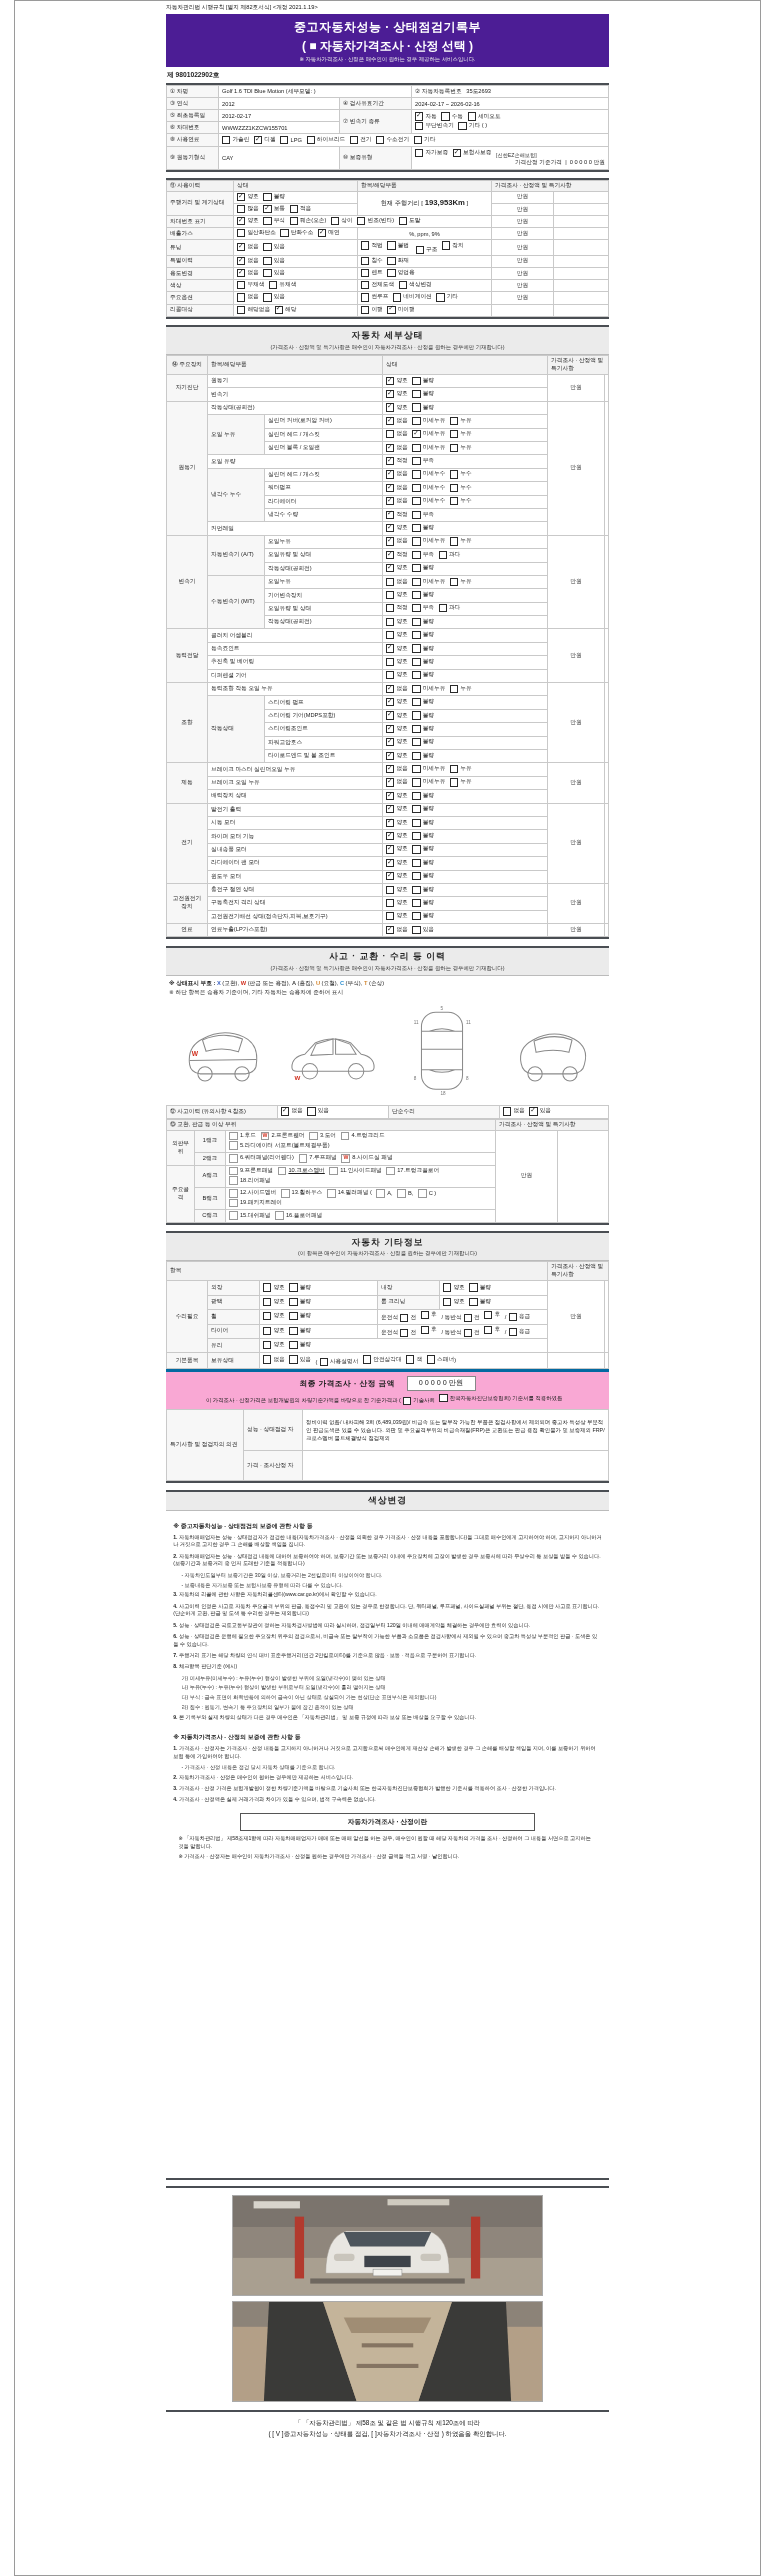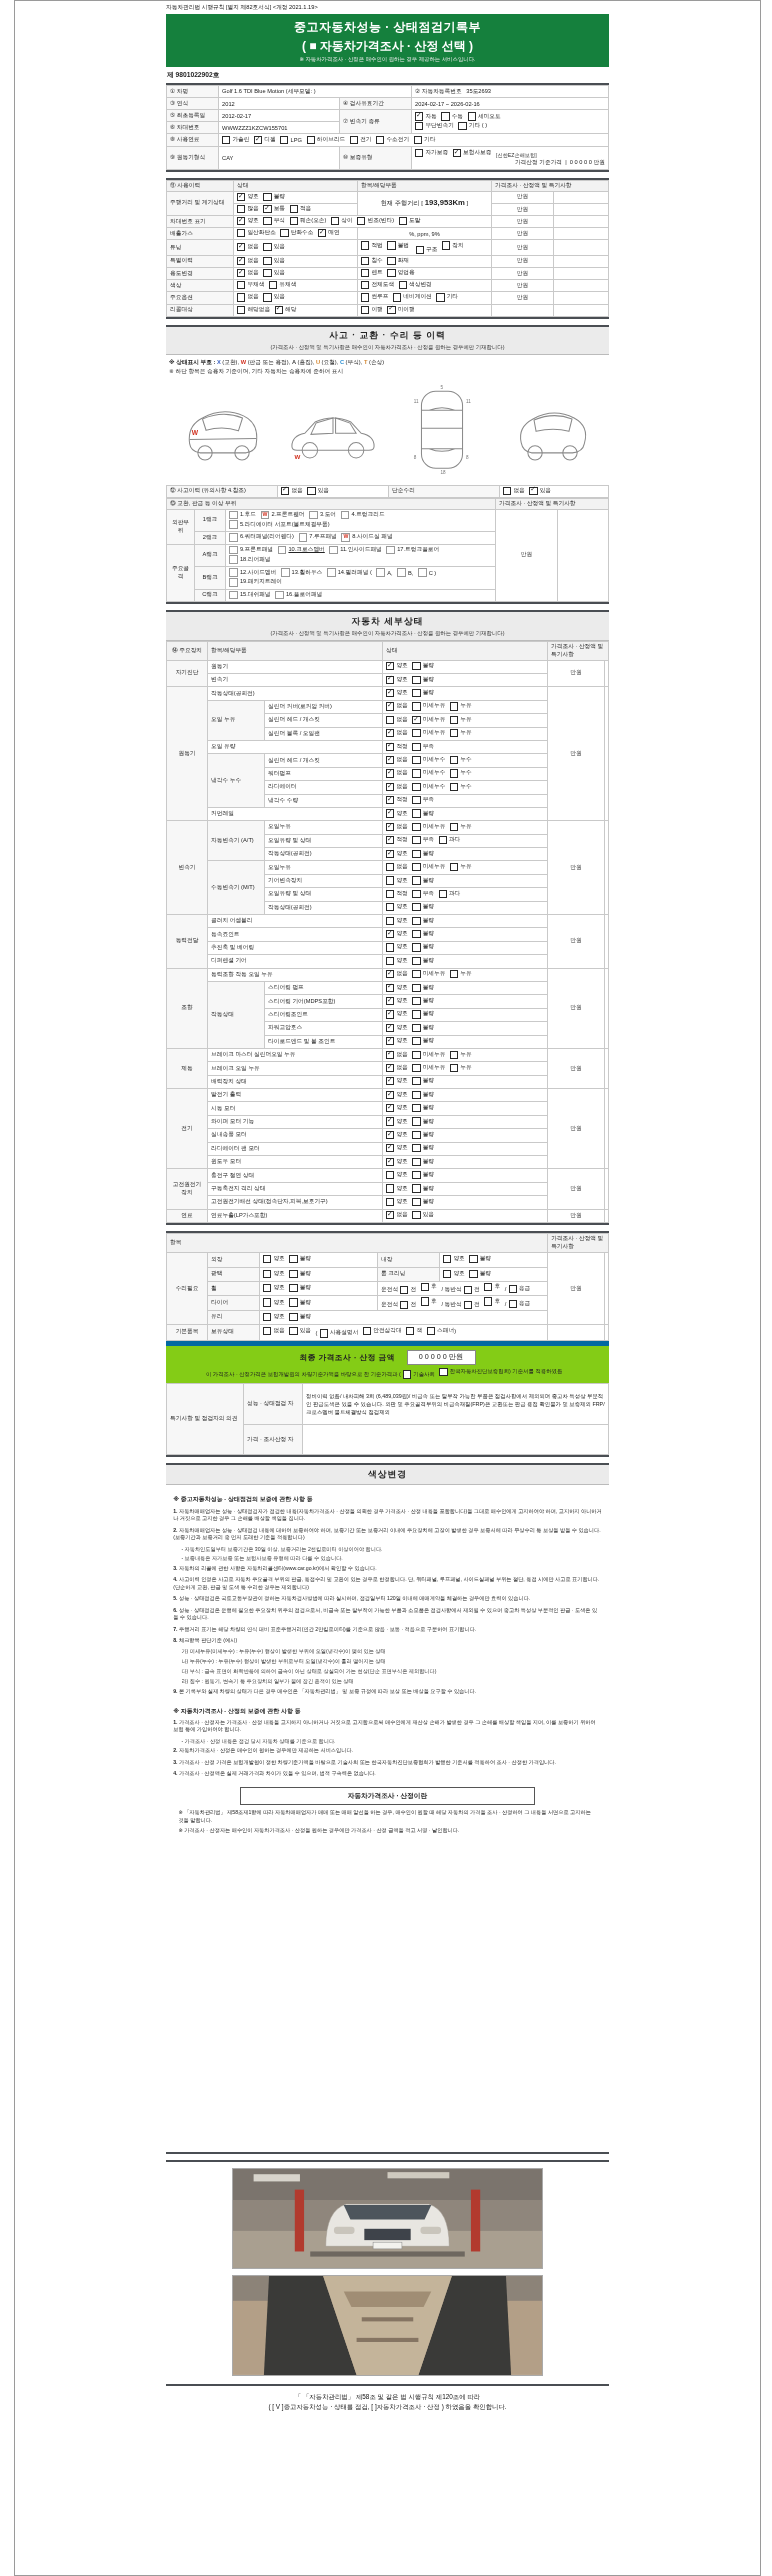--- a/index.html
+++ b/index.html
@@ -1,21 +1,21 @@
 <!DOCTYPE html>
 <html style="font-size:8.2px"><head>
 <meta charset="utf-8">
 <style>
   html,body{margin:0;padding:0;background:#fff;}
   body{width:773px;height:2576px;position:relative;overflow:hidden;
        font-family:"Liberation Sans","DejaVu Sans",sans-serif;color:#222;}
   .frame{position:absolute;left:14px;top:0;width:745px;height:2574px;border:0.5px solid #9a9a9a;}
   .doc{width:443px;margin:0 auto;padding-top:2.1px;}
   .topnote{font-size:5.7px;color:#111;margin:1px 0 2.1px 0;}
-  .titleband{background:#15803d;color:#fff;text-align:center;padding:5.2px 0 4.1px 0;}
+  .titleband{background:#4c1d95;color:#fff;text-align:center;padding:5.2px 0 4.1px 0;}
   .titleband .t1{font-size:12px;font-weight:bold;letter-spacing:0.5px;}
   .titleband .t2{font-size:12px;font-weight:bold;margin-top:1.5px;}
   .titleband .t3{font-size:5.4px;margin-top:1px;color:#e8e8e8;}
   .docno{font-size:6.7px;font-weight:bold;margin:4.1px 0 3.1px 1px;}
   .sec{border-top:2.6px solid #4a4e53;border-bottom:2.6px solid #4a4e53;margin-bottom:6.2px;}
   .sec-h{background:#ebebeb;text-align:center;padding:3.6px 0 3.1px 0;border-bottom:0.5px solid #bbb;}
   .sec-h .h1{font-size:8.8px;font-weight:bold;letter-spacing:1px;}
   .sec-h .h2{font-size:5.4px;margin-top:1.5px;color:#333;}
   table{border-collapse:collapse;width:100%;table-layout:fixed;}
   td,th{border:0.5px solid #c9c9c9;font-size:5.7px;padding:1px 3.1px;vertical-align:middle;
@@ -357,20 +357,538 @@
                   </span></td>
                 <td><span class="cb">
                     <span class="bx"></span>
                     <span class="lb">이행</span>
                   </span><span class="cb">
                     <span class="bx ck"></span>
                     <span class="lb">미이행</span>
                   </span></td>
       <td class="prc"></td>
                 <td></td>
+              </tr>
+            </tbody>
+          </table>
+        </div>
+  </div>
+
+  <div class="sec">
+    <div class="sec-h">
+      <div class="h1">자동차 세부상태</div>
+      <div class="h2">(가격조사 · 산정액 및 특기사항은 매수인이 자동차가격조사 · 산정을 원하는 경우에만 기재합니다)</div>
+    </div>
+    <div id="detail-table">
+          <table>
+   <colgroup>
+              <col style="width:41px">
+              <col style="width:57px">
+              <col style="width:118px">
+              <col style="width:165px">
+              <col style="width:57px">
+              <col>
+            </colgroup>
+   <tbody>
+              <tr>
+                <th class="ctr">⑭ 주요장치</th>
+       <th colspan="2">항목/해당부품</th>
+       <th>상태</th>
+       <th colspan="2">가격조사 · 산정액 및 특기사항</th>
+              </tr>
+              <tr style="height:13.4px;">
+                <td class="lab ctr" rowspan="2">자기진단</td>
+                <td colspan="2">원동기</td>
+                <td><span class="cb">
+                    <span class="bx ck"></span>
+                    <span class="lb">양호</span>
+                  </span><span class="cb">
+                    <span class="bx"></span>
+                    <span class="lb">불량</span>
+                  </span></td>
+                <td class="prc" rowspan="2">만원</td>
+                <td rowspan="2"></td>
+              </tr>
+              <tr style="height:13.4px;">
+                <td colspan="2">변속기</td>
+                <td><span class="cb">
+                    <span class="bx ck"></span>
+                    <span class="lb">양호</span>
+                  </span><span class="cb">
+                    <span class="bx"></span>
+                    <span class="lb">불량</span>
+                  </span></td>
+              </tr>
+              <tr style="height:13.4px;">
+                <td class="lab ctr" rowspan="10">원동기</td>
+                <td colspan="2">작동상태(공회전)</td>
+                <td><span class="cb">
+                    <span class="bx ck"></span>
+                    <span class="lb">양호</span>
+                  </span><span class="cb">
+                    <span class="bx"></span>
+                    <span class="lb">불량</span>
+                  </span></td>
+                <td class="prc" rowspan="10">만원</td>
+                <td rowspan="10"></td>
+              </tr>
+              <tr style="height:13.4px;">
+                <td class="lab" rowspan="3">오일 누유</td>
+                          <td>실린더 커버(로커암 커버)</td>
+                <td><span class="cb">
+                    <span class="bx ck"></span>
+                    <span class="lb">없음</span>
+                  </span><span class="cb">
+                    <span class="bx"></span>
+                    <span class="lb">미세누유</span>
+                  </span><span class="cb">
+                    <span class="bx"></span>
+                    <span class="lb">누유</span>
+                  </span></td>
+              </tr>
+              <tr style="height:13.4px;">
+                <td>실린더 헤드 / 개스킷</td>
+                <td><span class="cb">
+                    <span class="bx"></span>
+                    <span class="lb">없음</span>
+                  </span><span class="cb">
+                    <span class="bx ck"></span>
+                    <span class="lb">미세누유</span>
+                  </span><span class="cb">
+                    <span class="bx"></span>
+                    <span class="lb">누유</span>
+                  </span></td>
+              </tr>
+              <tr style="height:13.4px;">
+                <td>실린더 블록 / 오일팬</td>
+                <td><span class="cb">
+                    <span class="bx ck"></span>
+                    <span class="lb">없음</span>
+                  </span><span class="cb">
+                    <span class="bx"></span>
+                    <span class="lb">미세누유</span>
+                  </span><span class="cb">
+                    <span class="bx"></span>
+                    <span class="lb">누유</span>
+                  </span></td>
+              </tr>
+              <tr style="height:13.4px;">
+                <td colspan="2">오일 유량</td>
+                <td><span class="cb">
+                    <span class="bx ck"></span>
+                    <span class="lb">적정</span>
+                  </span><span class="cb">
+                    <span class="bx"></span>
+                    <span class="lb">부족</span>
+                  </span></td>
+              </tr>
+              <tr style="height:13.4px;">
+                <td class="lab" rowspan="4">냉각수 누수</td>
+                          <td>실린더 헤드 / 개스킷</td>
+                <td><span class="cb">
+                    <span class="bx ck"></span>
+                    <span class="lb">없음</span>
+                  </span><span class="cb">
+                    <span class="bx"></span>
+                    <span class="lb">미세누수</span>
+                  </span><span class="cb">
+                    <span class="bx"></span>
+                    <span class="lb">누수</span>
+                  </span></td>
+              </tr>
+              <tr style="height:13.4px;">
+                <td>워터펌프</td>
+                <td><span class="cb">
+                    <span class="bx ck"></span>
+                    <span class="lb">없음</span>
+                  </span><span class="cb">
+                    <span class="bx"></span>
+                    <span class="lb">미세누수</span>
+                  </span><span class="cb">
+                    <span class="bx"></span>
+                    <span class="lb">누수</span>
+                  </span></td>
+              </tr>
+              <tr style="height:13.4px;">
+                <td>라디에이터</td>
+                <td><span class="cb">
+                    <span class="bx ck"></span>
+                    <span class="lb">없음</span>
+                  </span><span class="cb">
+                    <span class="bx"></span>
+                    <span class="lb">미세누수</span>
+                  </span><span class="cb">
+                    <span class="bx"></span>
+                    <span class="lb">누수</span>
+                  </span></td>
+              </tr>
+              <tr style="height:13.4px;">
+                <td>냉각수 수량</td>
+                <td><span class="cb">
+                    <span class="bx ck"></span>
+                    <span class="lb">적정</span>
+                  </span><span class="cb">
+                    <span class="bx"></span>
+                    <span class="lb">부족</span>
+                  </span></td>
+              </tr>
+              <tr style="height:13.4px;">
+                <td colspan="2">커먼레일</td>
+                <td><span class="cb">
+                    <span class="bx ck"></span>
+                    <span class="lb">양호</span>
+                  </span><span class="cb">
+                    <span class="bx"></span>
+                    <span class="lb">불량</span>
+                  </span></td>
+              </tr>
+              <tr style="height:13.4px;">
+                <td class="lab ctr" rowspan="7">변속기</td>
+                <td class="lab" rowspan="3">자동변속기 (A/T)</td>
+                          <td>오일누유</td>
+                <td><span class="cb">
+                    <span class="bx ck"></span>
+                    <span class="lb">없음</span>
+                  </span><span class="cb">
+                    <span class="bx"></span>
+                    <span class="lb">미세누유</span>
+                  </span><span class="cb">
+                    <span class="bx"></span>
+                    <span class="lb">누유</span>
+                  </span></td>
+                <td class="prc" rowspan="7">만원</td>
+                <td rowspan="7"></td>
+              </tr>
+              <tr style="height:13.4px;">
+                <td>오일유량 및 상태</td>
+                <td><span class="cb">
+                    <span class="bx ck"></span>
+                    <span class="lb">적정</span>
+                  </span><span class="cb">
+                    <span class="bx"></span>
+                    <span class="lb">부족</span>
+                  </span><span class="cb">
+                    <span class="bx"></span>
+                    <span class="lb">과다</span>
+                  </span></td>
+              </tr>
+              <tr style="height:13.4px;">
+                <td>작동상태(공회전)</td>
+                <td><span class="cb">
+                    <span class="bx ck"></span>
+                    <span class="lb">양호</span>
+                  </span><span class="cb">
+                    <span class="bx"></span>
+                    <span class="lb">불량</span>
+                  </span></td>
+              </tr>
+              <tr style="height:13.4px;">
+                <td class="lab" rowspan="4">수동변속기 (M/T)</td>
+                          <td>오일누유</td>
+                <td><span class="cb">
+                    <span class="bx"></span>
+                    <span class="lb">없음</span>
+                  </span><span class="cb">
+                    <span class="bx"></span>
+                    <span class="lb">미세누유</span>
+                  </span><span class="cb">
+                    <span class="bx"></span>
+                    <span class="lb">누유</span>
+                  </span></td>
+              </tr>
+              <tr style="height:13.4px;">
+                <td>기어변속장치</td>
+                <td><span class="cb">
+                    <span class="bx"></span>
+                    <span class="lb">양호</span>
+                  </span><span class="cb">
+                    <span class="bx"></span>
+                    <span class="lb">불량</span>
+                  </span></td>
+              </tr>
+              <tr style="height:13.4px;">
+                <td>오일유량 및 상태</td>
+                <td><span class="cb">
+                    <span class="bx"></span>
+                    <span class="lb">적정</span>
+                  </span><span class="cb">
+                    <span class="bx"></span>
+                    <span class="lb">부족</span>
+                  </span><span class="cb">
+                    <span class="bx"></span>
+                    <span class="lb">과다</span>
+                  </span></td>
+              </tr>
+              <tr style="height:13.4px;">
+                <td>작동상태(공회전)</td>
+                <td><span class="cb">
+                    <span class="bx"></span>
+                    <span class="lb">양호</span>
+                  </span><span class="cb">
+                    <span class="bx"></span>
+                    <span class="lb">불량</span>
+                  </span></td>
+              </tr>
+              <tr style="height:13.4px;">
+                <td class="lab ctr" rowspan="4">동력전달</td>
+                <td colspan="2">클러치 어셈블리</td>
+                <td><span class="cb">
+                    <span class="bx"></span>
+                    <span class="lb">양호</span>
+                  </span><span class="cb">
+                    <span class="bx"></span>
+                    <span class="lb">불량</span>
+                  </span></td>
+                <td class="prc" rowspan="4">만원</td>
+                <td rowspan="4"></td>
+              </tr>
+              <tr style="height:13.4px;">
+                <td colspan="2">등속죠인트</td>
+                <td><span class="cb">
+                    <span class="bx ck"></span>
+                    <span class="lb">양호</span>
+                  </span><span class="cb">
+                    <span class="bx"></span>
+                    <span class="lb">불량</span>
+                  </span></td>
+              </tr>
+              <tr style="height:13.4px;">
+                <td colspan="2">추진축 및 베어링</td>
+                <td><span class="cb">
+                    <span class="bx"></span>
+                    <span class="lb">양호</span>
+                  </span><span class="cb">
+                    <span class="bx"></span>
+                    <span class="lb">불량</span>
+                  </span></td>
+              </tr>
+              <tr style="height:13.4px;">
+                <td colspan="2">디퍼렌셜 기어</td>
+                <td><span class="cb">
+                    <span class="bx"></span>
+                    <span class="lb">양호</span>
+                  </span><span class="cb">
+                    <span class="bx"></span>
+                    <span class="lb">불량</span>
+                  </span></td>
+              </tr>
+              <tr style="height:13.4px;">
+                <td class="lab ctr" rowspan="6">조향</td>
+                <td colspan="2">동력조향 작동 오일 누유</td>
+                <td><span class="cb">
+                    <span class="bx ck"></span>
+                    <span class="lb">없음</span>
+                  </span><span class="cb">
+                    <span class="bx"></span>
+                    <span class="lb">미세누유</span>
+                  </span><span class="cb">
+                    <span class="bx"></span>
+                    <span class="lb">누유</span>
+                  </span></td>
+                <td class="prc" rowspan="6">만원</td>
+                <td rowspan="6"></td>
+              </tr>
+              <tr style="height:13.4px;">
+                <td class="lab" rowspan="5">작동상태</td>
+                          <td>스티어링 펌프</td>
+                <td><span class="cb">
+                    <span class="bx ck"></span>
+                    <span class="lb">양호</span>
+                  </span><span class="cb">
+                    <span class="bx"></span>
+                    <span class="lb">불량</span>
+                  </span></td>
+              </tr>
+              <tr style="height:13.4px;">
+                <td>스티어링 기어(MDPS포함)</td>
+                <td><span class="cb">
+                    <span class="bx ck"></span>
+                    <span class="lb">양호</span>
+                  </span><span class="cb">
+                    <span class="bx"></span>
+                    <span class="lb">불량</span>
+                  </span></td>
+              </tr>
+              <tr style="height:13.4px;">
+                <td>스티어링조인트</td>
+                <td><span class="cb">
+                    <span class="bx ck"></span>
+                    <span class="lb">양호</span>
+                  </span><span class="cb">
+                    <span class="bx"></span>
+                    <span class="lb">불량</span>
+                  </span></td>
+              </tr>
+              <tr style="height:13.4px;">
+                <td>파워고압호스</td>
+                <td><span class="cb">
+                    <span class="bx ck"></span>
+                    <span class="lb">양호</span>
+                  </span><span class="cb">
+                    <span class="bx"></span>
+                    <span class="lb">불량</span>
+                  </span></td>
+              </tr>
+              <tr style="height:13.4px;">
+                <td>타이로드엔드 및 볼 조인트</td>
+                <td><span class="cb">
+                    <span class="bx ck"></span>
+                    <span class="lb">양호</span>
+                  </span><span class="cb">
+                    <span class="bx"></span>
+                    <span class="lb">불량</span>
+                  </span></td>
+              </tr>
+              <tr style="height:13.4px;">
+                <td class="lab ctr" rowspan="3">제동</td>
+                <td colspan="2">브레이크 마스터 실린더오일 누유</td>
+                <td><span class="cb">
+                    <span class="bx ck"></span>
+                    <span class="lb">없음</span>
+                  </span><span class="cb">
+                    <span class="bx"></span>
+                    <span class="lb">미세누유</span>
+                  </span><span class="cb">
+                    <span class="bx"></span>
+                    <span class="lb">누유</span>
+                  </span></td>
+                <td class="prc" rowspan="3">만원</td>
+                <td rowspan="3"></td>
+              </tr>
+              <tr style="height:13.4px;">
+                <td colspan="2">브레이크 오일 누유</td>
+                <td><span class="cb">
+                    <span class="bx ck"></span>
+                    <span class="lb">없음</span>
+                  </span><span class="cb">
+                    <span class="bx"></span>
+                    <span class="lb">미세누유</span>
+                  </span><span class="cb">
+                    <span class="bx"></span>
+                    <span class="lb">누유</span>
+                  </span></td>
+              </tr>
+              <tr style="height:13.4px;">
+                <td colspan="2">배력장치 상태</td>
+                <td><span class="cb">
+                    <span class="bx ck"></span>
+                    <span class="lb">양호</span>
+                  </span><span class="cb">
+                    <span class="bx"></span>
+                    <span class="lb">불량</span>
+                  </span></td>
+              </tr>
+              <tr style="height:13.4px;">
+                <td class="lab ctr" rowspan="6">전기</td>
+                <td colspan="2">발전기 출력</td>
+                <td><span class="cb">
+                    <span class="bx ck"></span>
+                    <span class="lb">양호</span>
+                  </span><span class="cb">
+                    <span class="bx"></span>
+                    <span class="lb">불량</span>
+                  </span></td>
+                <td class="prc" rowspan="6">만원</td>
+                <td rowspan="6"></td>
+              </tr>
+              <tr style="height:13.4px;">
+                <td colspan="2">시동 모터</td>
+                <td><span class="cb">
+                    <span class="bx ck"></span>
+                    <span class="lb">양호</span>
+                  </span><span class="cb">
+                    <span class="bx"></span>
+                    <span class="lb">불량</span>
+                  </span></td>
+              </tr>
+              <tr style="height:13.4px;">
+                <td colspan="2">와이퍼 모터 기능</td>
+                <td><span class="cb">
+                    <span class="bx ck"></span>
+                    <span class="lb">양호</span>
+                  </span><span class="cb">
+                    <span class="bx"></span>
+                    <span class="lb">불량</span>
+                  </span></td>
+              </tr>
+              <tr style="height:13.4px;">
+                <td colspan="2">실내송풍 모터</td>
+                <td><span class="cb">
+                    <span class="bx ck"></span>
+                    <span class="lb">양호</span>
+                  </span><span class="cb">
+                    <span class="bx"></span>
+                    <span class="lb">불량</span>
+                  </span></td>
+              </tr>
+              <tr style="height:13.4px;">
+                <td colspan="2">라디에이터 팬 모터</td>
+                <td><span class="cb">
+                    <span class="bx ck"></span>
+                    <span class="lb">양호</span>
+                  </span><span class="cb">
+                    <span class="bx"></span>
+                    <span class="lb">불량</span>
+                  </span></td>
+              </tr>
+              <tr style="height:13.4px;">
+                <td colspan="2">윈도우 모터</td>
+                <td><span class="cb">
+                    <span class="bx ck"></span>
+                    <span class="lb">양호</span>
+                  </span><span class="cb">
+                    <span class="bx"></span>
+                    <span class="lb">불량</span>
+                  </span></td>
+              </tr>
+              <tr style="height:13.4px;">
+                <td class="lab ctr" rowspan="3">고전원전기장치</td>
+                <td colspan="2">충전구 절연 상태</td>
+                <td><span class="cb">
+                    <span class="bx"></span>
+                    <span class="lb">양호</span>
+                  </span><span class="cb">
+                    <span class="bx"></span>
+                    <span class="lb">불량</span>
+                  </span></td>
+                <td class="prc" rowspan="3">만원</td>
+                <td rowspan="3"></td>
+              </tr>
+              <tr style="height:13.4px;">
+                <td colspan="2">구동축전지 격리 상태</td>
+                <td><span class="cb">
+                    <span class="bx"></span>
+                    <span class="lb">양호</span>
+                  </span><span class="cb">
+                    <span class="bx"></span>
+                    <span class="lb">불량</span>
+                  </span></td>
+              </tr>
+              <tr style="height:13.4px;">
+                <td colspan="2">고전원전기배선 상태(접속단자,피복,보호기구)</td>
+                <td><span class="cb">
+                    <span class="bx"></span>
+                    <span class="lb">양호</span>
+                  </span><span class="cb">
+                    <span class="bx"></span>
+                    <span class="lb">불량</span>
+                  </span></td>
+              </tr>
+              <tr style="height:13.4px;">
+                <td class="lab ctr" rowspan="1">연료</td>
+                <td colspan="2">연료누출(LP가스포함)</td>
+                <td><span class="cb">
+                    <span class="bx ck"></span>
+                    <span class="lb">없음</span>
+                  </span><span class="cb">
+                    <span class="bx"></span>
+                    <span class="lb">있음</span>
+                  </span></td>
+                <td class="prc" rowspan="1">만원</td>
+                <td rowspan="1"></td>
               </tr>
             </tbody>
           </table>
         </div>
   </div>
 
   <div class="sec">
     <div class="sec-h">
       <div class="h1">사고 · 교환 · 수리 등 이력</div>
       <div class="h2">(가격조사 · 산정액 및 특기사항은 매수인이 자동차가격조사 · 산정을 원하는 경우에만 기재합니다)</div>
@@ -552,537 +1070,23 @@
                     <span class="lb">16.플로어패널</span>
                   </span></td>
               </tr>
             </tbody>
           </table>
         </div>
   </div>
 
   <div class="sec">
     <div class="sec-h">
-      <div class="h1">자동차 세부상태</div>
-      <div class="h2">(가격조사 · 산정액 및 특기사항은 매수인이 자동차가격조사 · 산정을 원하는 경우에만 기재합니다)</div>
+      <div class="h1">자동차 기타정보</div>
+      <div class="h2">(이 항목은 매수인이 자동차가격조사 · 산정을 원하는 경우에만 기재합니다)</div>
     </div>
-    <div id="detail-table">
-          <table>
-   <colgroup>
-              <col style="width:41px">
-              <col style="width:57px">
-              <col style="width:118px">
-              <col style="width:165px">
-              <col style="width:57px">
-              <col>
-            </colgroup>
-   <tbody>
-              <tr>
-                <th class="ctr">⑭ 주요장치</th>
-       <th colspan="2">항목/해당부품</th>
-       <th>상태</th>
-       <th colspan="2">가격조사 · 산정액 및 특기사항</th>
-              </tr>
-              <tr style="height:13.4px;">
-                <td class="lab ctr" rowspan="2">자기진단</td>
-                <td colspan="2">원동기</td>
-                <td><span class="cb">
-                    <span class="bx ck"></span>
-                    <span class="lb">양호</span>
-                  </span><span class="cb">
-                    <span class="bx"></span>
-                    <span class="lb">불량</span>
-                  </span></td>
-                <td class="prc" rowspan="2">만원</td>
-                <td rowspan="2"></td>
-              </tr>
-              <tr style="height:13.4px;">
-                <td colspan="2">변속기</td>
-                <td><span class="cb">
-                    <span class="bx ck"></span>
-                    <span class="lb">양호</span>
-                  </span><span class="cb">
-                    <span class="bx"></span>
-                    <span class="lb">불량</span>
-                  </span></td>
-              </tr>
-              <tr style="height:13.4px;">
-                <td class="lab ctr" rowspan="10">원동기</td>
-                <td colspan="2">작동상태(공회전)</td>
-                <td><span class="cb">
-                    <span class="bx ck"></span>
-                    <span class="lb">양호</span>
-                  </span><span class="cb">
-                    <span class="bx"></span>
-                    <span class="lb">불량</span>
-                  </span></td>
-                <td class="prc" rowspan="10">만원</td>
-                <td rowspan="10"></td>
-              </tr>
-              <tr style="height:13.4px;">
-                <td class="lab" rowspan="3">오일 누유</td>
-                          <td>실린더 커버(로커암 커버)</td>
-                <td><span class="cb">
-                    <span class="bx ck"></span>
-                    <span class="lb">없음</span>
-                  </span><span class="cb">
-                    <span class="bx"></span>
-                    <span class="lb">미세누유</span>
-                  </span><span class="cb">
-                    <span class="bx"></span>
-                    <span class="lb">누유</span>
-                  </span></td>
-              </tr>
-              <tr style="height:13.4px;">
-                <td>실린더 헤드 / 개스킷</td>
-                <td><span class="cb">
-                    <span class="bx"></span>
-                    <span class="lb">없음</span>
-                  </span><span class="cb">
-                    <span class="bx ck"></span>
-                    <span class="lb">미세누유</span>
-                  </span><span class="cb">
-                    <span class="bx"></span>
-                    <span class="lb">누유</span>
-                  </span></td>
-              </tr>
-              <tr style="height:13.4px;">
-                <td>실린더 블록 / 오일팬</td>
-                <td><span class="cb">
-                    <span class="bx ck"></span>
-                    <span class="lb">없음</span>
-                  </span><span class="cb">
-                    <span class="bx"></span>
-                    <span class="lb">미세누유</span>
-                  </span><span class="cb">
-                    <span class="bx"></span>
-                    <span class="lb">누유</span>
-                  </span></td>
-              </tr>
-              <tr style="height:13.4px;">
-                <td colspan="2">오일 유량</td>
-                <td><span class="cb">
-                    <span class="bx ck"></span>
-                    <span class="lb">적정</span>
-                  </span><span class="cb">
-                    <span class="bx"></span>
-                    <span class="lb">부족</span>
-                  </span></td>
-              </tr>
-              <tr style="height:13.4px;">
-                <td class="lab" rowspan="4">냉각수 누수</td>
-                          <td>실린더 헤드 / 개스킷</td>
-                <td><span class="cb">
-                    <span class="bx ck"></span>
-                    <span class="lb">없음</span>
-                  </span><span class="cb">
-                    <span class="bx"></span>
-                    <span class="lb">미세누수</span>
-                  </span><span class="cb">
-                    <span class="bx"></span>
-                    <span class="lb">누수</span>
-                  </span></td>
-              </tr>
-              <tr style="height:13.4px;">
-                <td>워터펌프</td>
-                <td><span class="cb">
-                    <span class="bx ck"></span>
-                    <span class="lb">없음</span>
-                  </span><span class="cb">
-                    <span class="bx"></span>
-                    <span class="lb">미세누수</span>
-                  </span><span class="cb">
-                    <span class="bx"></span>
-                    <span class="lb">누수</span>
-                  </span></td>
-              </tr>
-              <tr style="height:13.4px;">
-                <td>라디에이터</td>
-                <td><span class="cb">
-                    <span class="bx ck"></span>
-                    <span class="lb">없음</span>
-                  </span><span class="cb">
-                    <span class="bx"></span>
-                    <span class="lb">미세누수</span>
-                  </span><span class="cb">
-                    <span class="bx"></span>
-                    <span class="lb">누수</span>
-                  </span></td>
-              </tr>
-              <tr style="height:13.4px;">
-                <td>냉각수 수량</td>
-                <td><span class="cb">
-                    <span class="bx ck"></span>
-                    <span class="lb">적정</span>
-                  </span><span class="cb">
-                    <span class="bx"></span>
-                    <span class="lb">부족</span>
-                  </span></td>
-              </tr>
-              <tr style="height:13.4px;">
-                <td colspan="2">커먼레일</td>
-                <td><span class="cb">
-                    <span class="bx ck"></span>
-                    <span class="lb">양호</span>
-                  </span><span class="cb">
-                    <span class="bx"></span>
-                    <span class="lb">불량</span>
-                  </span></td>
-              </tr>
-              <tr style="height:13.4px;">
-                <td class="lab ctr" rowspan="7">변속기</td>
-                <td class="lab" rowspan="3">자동변속기 (A/T)</td>
-                          <td>오일누유</td>
-                <td><span class="cb">
-                    <span class="bx ck"></span>
-                    <span class="lb">없음</span>
-                  </span><span class="cb">
-                    <span class="bx"></span>
-                    <span class="lb">미세누유</span>
-                  </span><span class="cb">
-                    <span class="bx"></span>
-                    <span class="lb">누유</span>
-                  </span></td>
-                <td class="prc" rowspan="7">만원</td>
-                <td rowspan="7"></td>
-              </tr>
-              <tr style="height:13.4px;">
-                <td>오일유량 및 상태</td>
-                <td><span class="cb">
-                    <span class="bx ck"></span>
-                    <span class="lb">적정</span>
-                  </span><span class="cb">
-                    <span class="bx"></span>
-                    <span class="lb">부족</span>
-                  </span><span class="cb">
-                    <span class="bx"></span>
-                    <span class="lb">과다</span>
-                  </span></td>
-              </tr>
-              <tr style="height:13.4px;">
-                <td>작동상태(공회전)</td>
-                <td><span class="cb">
-                    <span class="bx ck"></span>
-                    <span class="lb">양호</span>
-                  </span><span class="cb">
-                    <span class="bx"></span>
-                    <span class="lb">불량</span>
-                  </span></td>
-              </tr>
-              <tr style="height:13.4px;">
-                <td class="lab" rowspan="4">수동변속기 (M/T)</td>
-                          <td>오일누유</td>
-                <td><span class="cb">
-                    <span class="bx"></span>
-                    <span class="lb">없음</span>
-                  </span><span class="cb">
-                    <span class="bx"></span>
-                    <span class="lb">미세누유</span>
-                  </span><span class="cb">
-                    <span class="bx"></span>
-                    <span class="lb">누유</span>
-                  </span></td>
-              </tr>
-              <tr style="height:13.4px;">
-                <td>기어변속장치</td>
-                <td><span class="cb">
-                    <span class="bx"></span>
-                    <span class="lb">양호</span>
-                  </span><span class="cb">
-                    <span class="bx"></span>
-                    <span class="lb">불량</span>
-                  </span></td>
-              </tr>
-              <tr style="height:13.4px;">
-                <td>오일유량 및 상태</td>
-                <td><span class="cb">
-                    <span class="bx"></span>
-                    <span class="lb">적정</span>
-                  </span><span class="cb">
-                    <span class="bx"></span>
-                    <span class="lb">부족</span>
-                  </span><span class="cb">
-                    <span class="bx"></span>
-                    <span class="lb">과다</span>
-                  </span></td>
-              </tr>
-              <tr style="height:13.4px;">
-                <td>작동상태(공회전)</td>
-                <td><span class="cb">
-                    <span class="bx"></span>
-                    <span class="lb">양호</span>
-                  </span><span class="cb">
-                    <span class="bx"></span>
-                    <span class="lb">불량</span>
-                  </span></td>
-              </tr>
-              <tr style="height:13.4px;">
-                <td class="lab ctr" rowspan="4">동력전달</td>
-                <td colspan="2">클러치 어셈블리</td>
-                <td><span class="cb">
-                    <span class="bx"></span>
-                    <span class="lb">양호</span>
-                  </span><span class="cb">
-                    <span class="bx"></span>
-                    <span class="lb">불량</span>
-                  </span></td>
-                <td class="prc" rowspan="4">만원</td>
-                <td rowspan="4"></td>
-              </tr>
-              <tr style="height:13.4px;">
-                <td colspan="2">등속죠인트</td>
-                <td><span class="cb">
-                    <span class="bx ck"></span>
-                    <span class="lb">양호</span>
-                  </span><span class="cb">
-                    <span class="bx"></span>
-                    <span class="lb">불량</span>
-                  </span></td>
-              </tr>
-              <tr style="height:13.4px;">
-                <td colspan="2">추진축 및 베어링</td>
-                <td><span class="cb">
-                    <span class="bx"></span>
-                    <span class="lb">양호</span>
-                  </span><span class="cb">
-                    <span class="bx"></span>
-                    <span class="lb">불량</span>
-                  </span></td>
-              </tr>
-              <tr style="height:13.4px;">
-                <td colspan="2">디퍼렌셜 기어</td>
-                <td><span class="cb">
-                    <span class="bx"></span>
-                    <span class="lb">양호</span>
-                  </span><span class="cb">
-                    <span class="bx"></span>
-                    <span class="lb">불량</span>
-                  </span></td>
-              </tr>
-              <tr style="height:13.4px;">
-                <td class="lab ctr" rowspan="6">조향</td>
-                <td colspan="2">동력조향 작동 오일 누유</td>
-                <td><span class="cb">
-                    <span class="bx ck"></span>
-                    <span class="lb">없음</span>
-                  </span><span class="cb">
-                    <span class="bx"></span>
-                    <span class="lb">미세누유</span>
-                  </span><span class="cb">
-                    <span class="bx"></span>
-                    <span class="lb">누유</span>
-                  </span></td>
-                <td class="prc" rowspan="6">만원</td>
-                <td rowspan="6"></td>
-              </tr>
-              <tr style="height:13.4px;">
-                <td class="lab" rowspan="5">작동상태</td>
-                          <td>스티어링 펌프</td>
-                <td><span class="cb">
-                    <span class="bx ck"></span>
-                    <span class="lb">양호</span>
-                  </span><span class="cb">
-                    <span class="bx"></span>
-                    <span class="lb">불량</span>
-                  </span></td>
-              </tr>
-              <tr style="height:13.4px;">
-                <td>스티어링 기어(MDPS포함)</td>
-                <td><span class="cb">
-                    <span class="bx ck"></span>
-                    <span class="lb">양호</span>
-                  </span><span class="cb">
-                    <span class="bx"></span>
-                    <span class="lb">불량</span>
-                  </span></td>
-              </tr>
-              <tr style="height:13.4px;">
-                <td>스티어링조인트</td>
-                <td><span class="cb">
-                    <span class="bx ck"></span>
-                    <span class="lb">양호</span>
-                  </span><span class="cb">
-                    <span class="bx"></span>
-                    <span class="lb">불량</span>
-                  </span></td>
-              </tr>
-              <tr style="height:13.4px;">
-                <td>파워고압호스</td>
-                <td><span class="cb">
-                    <span class="bx ck"></span>
-                    <span class="lb">양호</span>
-                  </span><span class="cb">
-                    <span class="bx"></span>
-                    <span class="lb">불량</span>
-                  </span></td>
-              </tr>
-              <tr style="height:13.4px;">
-                <td>타이로드엔드 및 볼 조인트</td>
-                <td><span class="cb">
-                    <span class="bx ck"></span>
-                    <span class="lb">양호</span>
-                  </span><span class="cb">
-                    <span class="bx"></span>
-                    <span class="lb">불량</span>
-                  </span></td>
-              </tr>
-              <tr style="height:13.4px;">
-                <td class="lab ctr" rowspan="3">제동</td>
-                <td colspan="2">브레이크 마스터 실린더오일 누유</td>
-                <td><span class="cb">
-                    <span class="bx ck"></span>
-                    <span class="lb">없음</span>
-                  </span><span class="cb">
-                    <span class="bx"></span>
-                    <span class="lb">미세누유</span>
-                  </span><span class="cb">
-                    <span class="bx"></span>
-                    <span class="lb">누유</span>
-                  </span></td>
-                <td class="prc" rowspan="3">만원</td>
-                <td rowspan="3"></td>
-              </tr>
-              <tr style="height:13.4px;">
-                <td colspan="2">브레이크 오일 누유</td>
-                <td><span class="cb">
-                    <span class="bx ck"></span>
-                    <span class="lb">없음</span>
-                  </span><span class="cb">
-                    <span class="bx"></span>
-                    <span class="lb">미세누유</span>
-                  </span><span class="cb">
-                    <span class="bx"></span>
-                    <span class="lb">누유</span>
-                  </span></td>
-              </tr>
-              <tr style="height:13.4px;">
-                <td colspan="2">배력장치 상태</td>
-                <td><span class="cb">
-                    <span class="bx ck"></span>
-                    <span class="lb">양호</span>
-                  </span><span class="cb">
-                    <span class="bx"></span>
-                    <span class="lb">불량</span>
-                  </span></td>
-              </tr>
-              <tr style="height:13.4px;">
-                <td class="lab ctr" rowspan="6">전기</td>
-                <td colspan="2">발전기 출력</td>
-                <td><span class="cb">
-                    <span class="bx ck"></span>
-                    <span class="lb">양호</span>
-                  </span><span class="cb">
-                    <span class="bx"></span>
-                    <span class="lb">불량</span>
-                  </span></td>
-                <td class="prc" rowspan="6">만원</td>
-                <td rowspan="6"></td>
-              </tr>
-              <tr style="height:13.4px;">
-                <td colspan="2">시동 모터</td>
-                <td><span class="cb">
-                    <span class="bx ck"></span>
-                    <span class="lb">양호</span>
-                  </span><span class="cb">
-                    <span class="bx"></span>
-                    <span class="lb">불량</span>
-                  </span></td>
-              </tr>
-              <tr style="height:13.4px;">
-                <td colspan="2">와이퍼 모터 기능</td>
-                <td><span class="cb">
-                    <span class="bx ck"></span>
-                    <span class="lb">양호</span>
-                  </span><span class="cb">
-                    <span class="bx"></span>
-                    <span class="lb">불량</span>
-                  </span></td>
-              </tr>
-              <tr style="height:13.4px;">
-                <td colspan="2">실내송풍 모터</td>
-                <td><span class="cb">
-                    <span class="bx ck"></span>
-                    <span class="lb">양호</span>
-                  </span><span class="cb">
-                    <span class="bx"></span>
-                    <span class="lb">불량</span>
-                  </span></td>
-              </tr>
-              <tr style="height:13.4px;">
-                <td colspan="2">라디에이터 팬 모터</td>
-                <td><span class="cb">
-                    <span class="bx ck"></span>
-                    <span class="lb">양호</span>
-                  </span><span class="cb">
-                    <span class="bx"></span>
-                    <span class="lb">불량</span>
-                  </span></td>
-              </tr>
-              <tr style="height:13.4px;">
-                <td colspan="2">윈도우 모터</td>
-                <td><span class="cb">
-                    <span class="bx ck"></span>
-                    <span class="lb">양호</span>
-                  </span><span class="cb">
-                    <span class="bx"></span>
-                    <span class="lb">불량</span>
-                  </span></td>
-              </tr>
-              <tr style="height:13.4px;">
-                <td class="lab ctr" rowspan="3">고전원전기장치</td>
-                <td colspan="2">충전구 절연 상태</td>
-                <td><span class="cb">
-                    <span class="bx"></span>
-                    <span class="lb">양호</span>
-                  </span><span class="cb">
-                    <span class="bx"></span>
-                    <span class="lb">불량</span>
-                  </span></td>
-                <td class="prc" rowspan="3">만원</td>
-                <td rowspan="3"></td>
-              </tr>
-              <tr style="height:13.4px;">
-                <td colspan="2">구동축전지 격리 상태</td>
-                <td><span class="cb">
-                    <span class="bx"></span>
-                    <span class="lb">양호</span>
-                  </span><span class="cb">
-                    <span class="bx"></span>
-                    <span class="lb">불량</span>
-                  </span></td>
-              </tr>
-              <tr style="height:13.4px;">
-                <td colspan="2">고전원전기배선 상태(접속단자,피복,보호기구)</td>
-                <td><span class="cb">
-                    <span class="bx"></span>
-                    <span class="lb">양호</span>
-                  </span><span class="cb">
-                    <span class="bx"></span>
-                    <span class="lb">불량</span>
-                  </span></td>
-              </tr>
-              <tr style="height:13.4px;">
-                <td class="lab ctr" rowspan="1">연료</td>
-                <td colspan="2">연료누출(LP가스포함)</td>
-                <td><span class="cb">
-                    <span class="bx ck"></span>
-                    <span class="lb">없음</span>
-                  </span><span class="cb">
-                    <span class="bx"></span>
-                    <span class="lb">있음</span>
-                  </span></td>
-                <td class="prc" rowspan="1">만원</td>
-                <td rowspan="1"></td>
-              </tr>
-            </tbody>
-          </table>
-        </div>
-  </div>
-
-  <div class="sec">
     <div id="etc-table">
           <table>
    <colgroup>
               <col style="width:41px">
               <col style="width:52px">
               <col style="width:118px">
               <col style="width:62px">
               <col style="width:108px">
               <col style="width:57px">
               <col>
@@ -1222,21 +1226,21 @@
                     <span class="bx"></span>
                     <span class="lb">스패너</span>
                     <span class="pre">)</span>
                   </span></td>
                 <td></td>
                 <td></td>
               </tr>
             </tbody>
           </table>
         </div>
-    <div style="background:#84cc16;border-top:5px solid #0369a1;padding:4.1px 5.2px 4.6px 5.2px;">
+    <div style="background:#f9a8d4;border-top:3px solid #0369a1;padding:4.1px 5.2px 4.6px 5.2px;">
       <div style="text-align:center;">
         <span style="font-size:7.7px;font-weight:bold;letter-spacing:0.5px;">최종 가격조사 · 산정 금액</span>
         <span style="display:inline-block;border:0.5px solid #888;background:#fff;padding:1.5px 11.3px;margin-left:9.3px;font-size:7.2px;">0 0 0 0 0 만원</span>
       </div>
       <div id="fp-note" style="text-align:center;font-size:5.4px;margin-top:3.1px;"><span class="cb">
               <span class="pre">이 가격조사 · 산정가격은 보험개발원의 차량기준가액을 바탕으로 한 기준가격과 (</span>
               <span class="bx"></span>
               <span class="lb">기술사회</span>
             </span><span class="cb">
               <span class="bx"></span>

